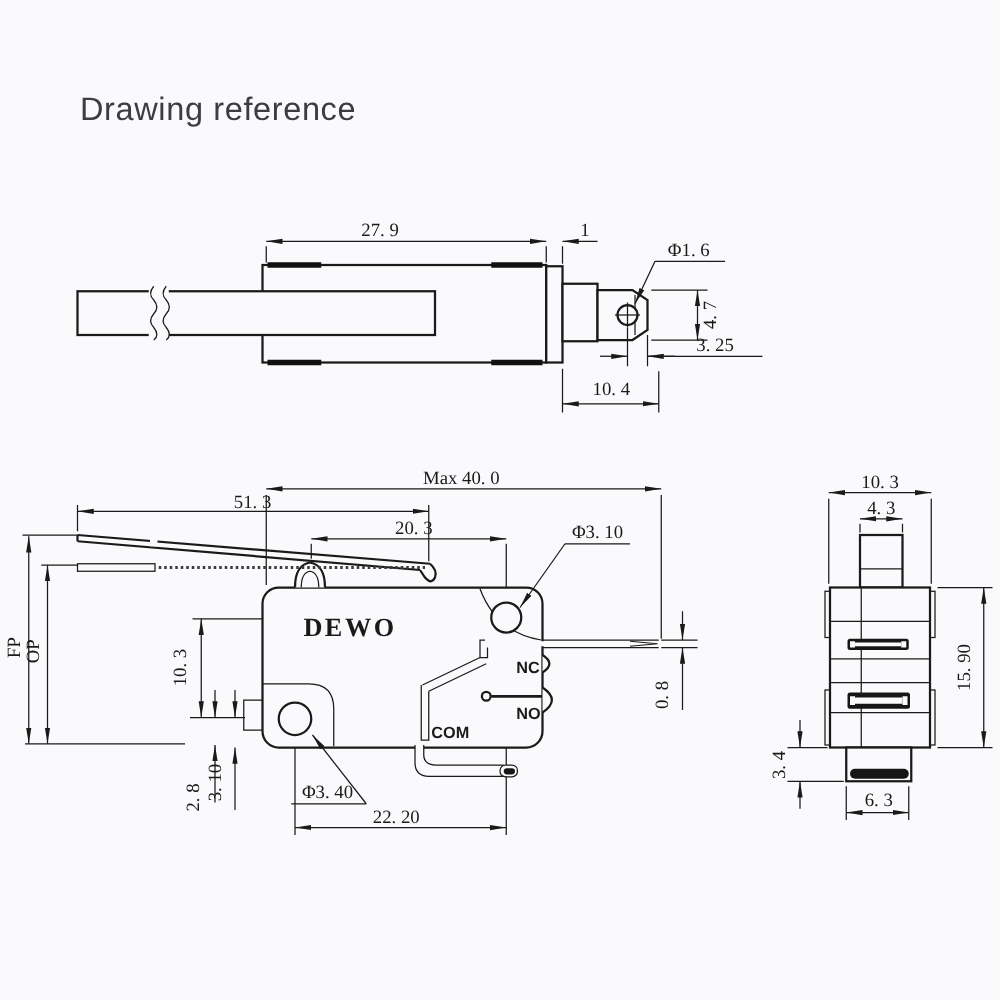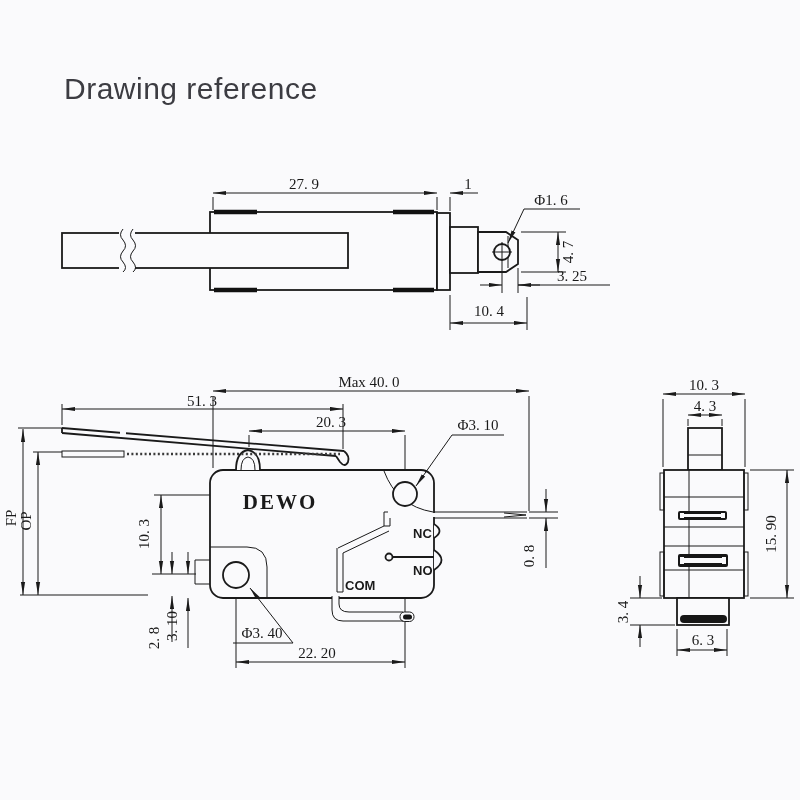--- a/index.html
+++ b/index.html
@@ -1,18 +1,18 @@
 <!DOCTYPE html>
 <html><head>
 <meta charset="utf-8">
 <style>
   html,body{margin:0;padding:0;background:#fafafc;}
   .stage{width:800px;height:800px;position:relative;background:#fafafc;overflow:hidden;}
   .title{position:absolute;left:64px;top:72px;font-family:"Liberation Sans",sans-serif;
-         font-size:30px;color:#3c3c42;letter-spacing:.5px;}
+         font-size:26px;color:#3c3c42;letter-spacing:.5px;}
   svg{position:absolute;left:0;top:0;}
   svg text{font-family:"Liberation Serif",serif;fill:#1a1a1a;}
   .dim{font-size:15px;}
   .brand{font-size:21px;font-weight:bold;letter-spacing:2px;}
   .term{font-family:"Liberation Sans",sans-serif;font-size:13px;font-weight:bold;}
   .ln{stroke:#1a1a1a;stroke-width:1;fill:none;}
   .ol{stroke:#1a1a1a;stroke-width:1.8;fill:none;}
   .olw{stroke:#1a1a1a;stroke-width:1.8;fill:#fafafc;}
   .thk{stroke:#111;stroke-width:4.5;fill:none;}
   .drk{fill:#161616;stroke:none;}

